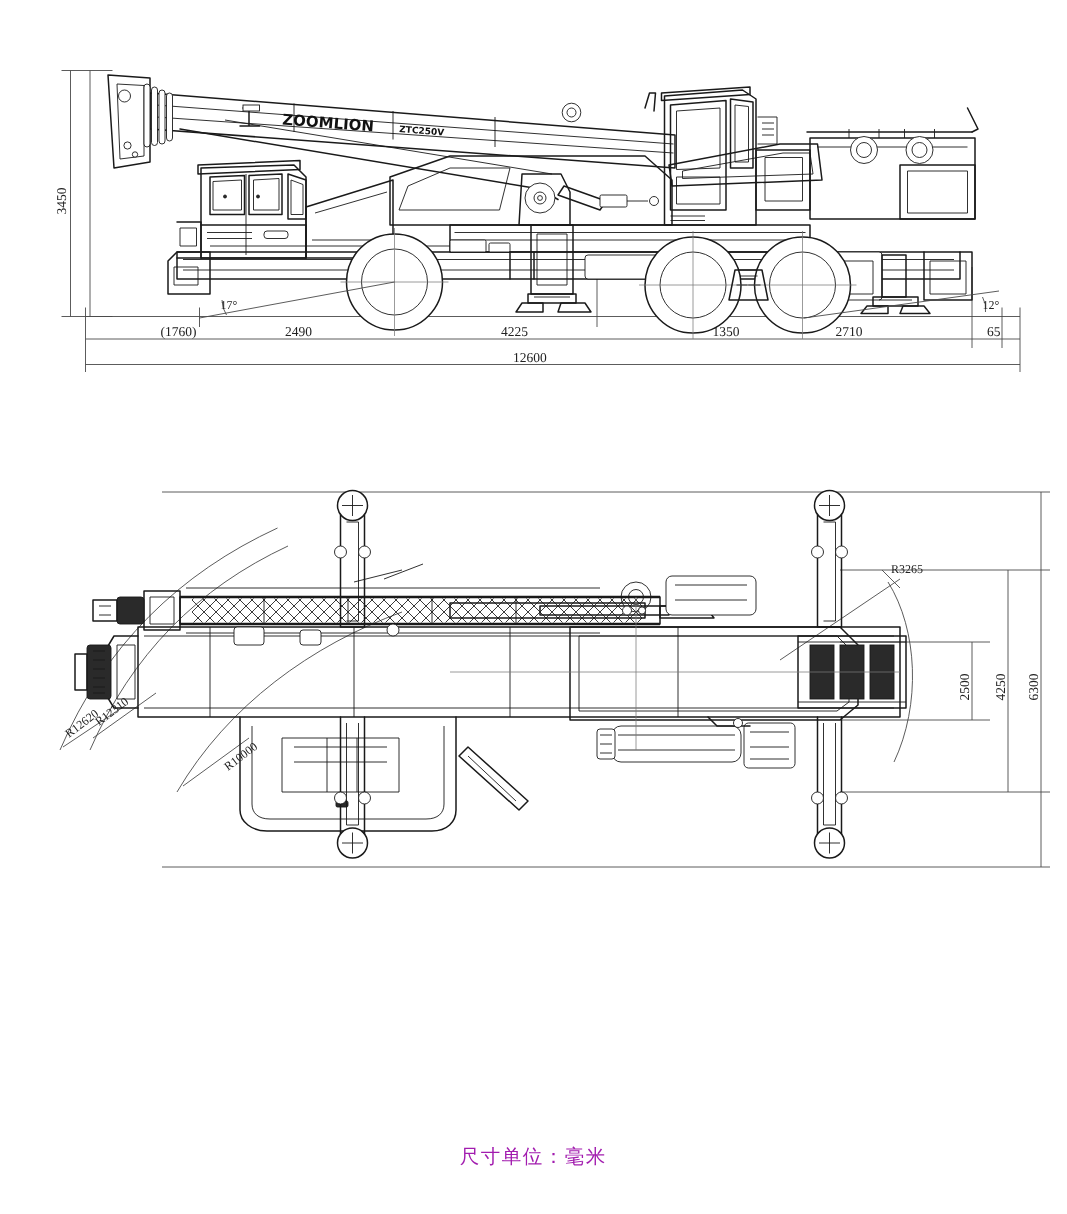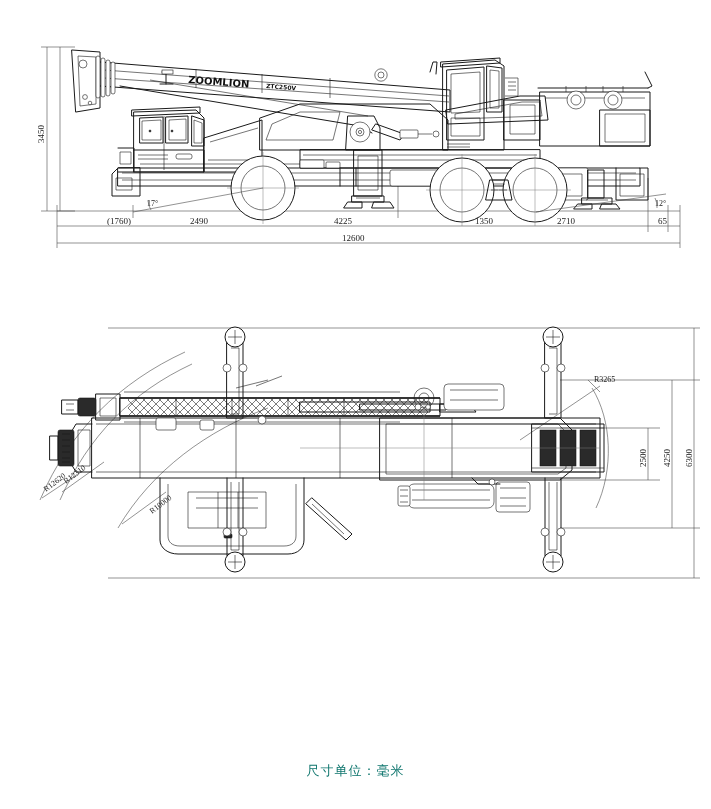--- a/index.html
+++ b/index.html
@@ -1,19 +1,19 @@
 <!DOCTYPE html>
 <html><head>
 <meta charset="utf-8">
 <style>
   html,body{margin:0;padding:0;background:#ffffff;}
   body{width:711px;height:809px;font-family:"Liberation Serif",serif;color:#1a1a1a;overflow:hidden;position:relative;}
   #stage{position:absolute;inset:0;width:711px;height:809px;}
   svg{display:block;}
-  .cap{position:absolute;left:0;right:0;top:762px;text-align:center;font-family:"DejaVu Sans",sans-serif;font-size:13px;color:#0f766e;letter-spacing:1px;}
+  .cap{position:absolute;left:0;right:0;top:762px;text-align:center;font-family:"DejaVu Sans",sans-serif;font-size:13px;color:#a21caf;letter-spacing:1px;}
 </style>
 </head>
 <body>
 
 <div id="stage">
 
 <svg id="art" width="711" height="809" viewBox="0 0 711 809">
   <defs>
     <style>
       .ln{fill:none;stroke:#1a1a1a;stroke-width:1;stroke-linecap:round;stroke-linejoin:round;}

